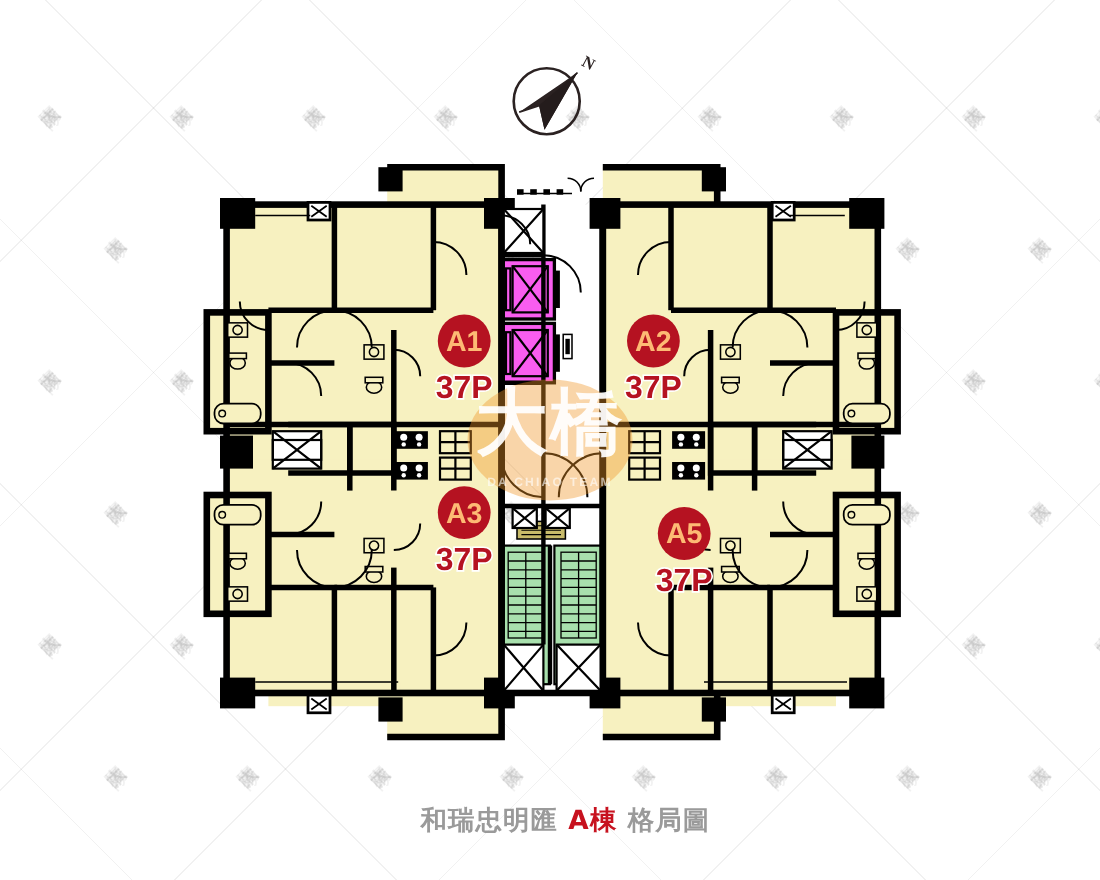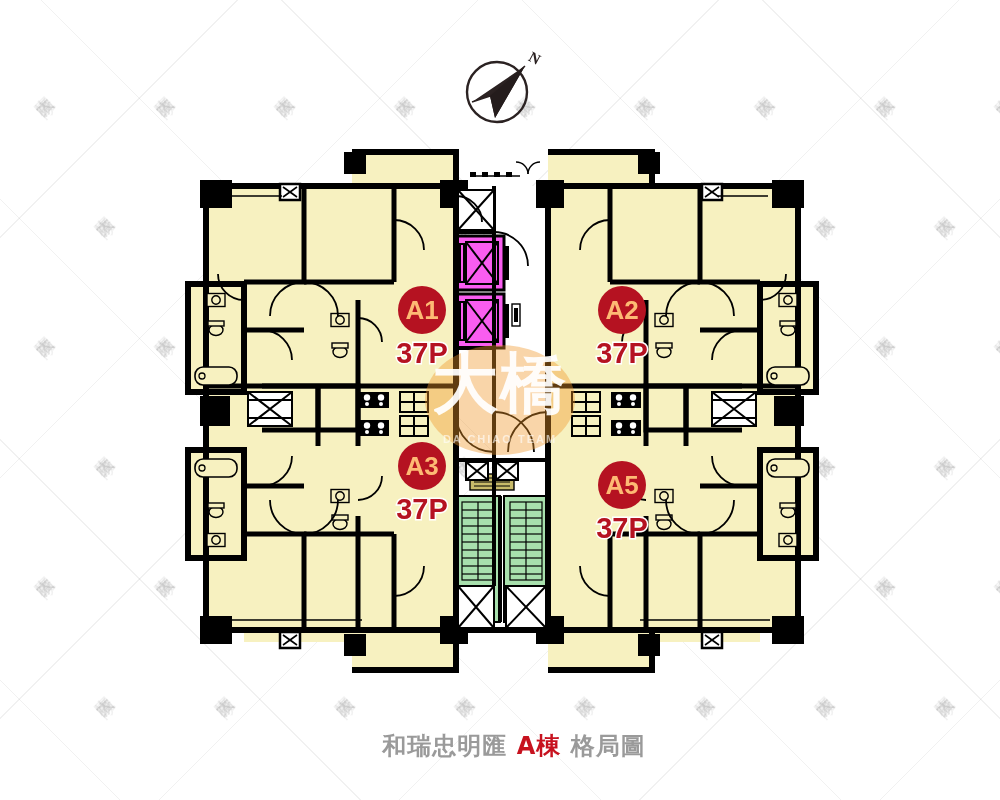--- a/index.html
+++ b/index.html
@@ -491,21 +491,21 @@
     <div class="brand-circle"></div>
     <div class="brand-chars">大橋</div>
     <div class="brand-sub">DA CHIAO TEAM</div>
   </div>
 
   <div id="units">
       <div class="unit" style="left: 376px; top: 286px;">
         <div class="circ">A1</div>
         <div class="area">37P</div>
       </div>
-      <div class="unit" style="left: 576px; top: 286px;">
+      <div class="unit" style="left: 548px; top: 286px;">
         <div class="circ">A2</div>
         <div class="area">37P</div>
       </div>
       <div class="unit" style="left: 376px; top: 442px;">
         <div class="circ">A3</div>
         <div class="area">37P</div>
       </div>
       <div class="unit" style="left: 576px; top: 461px;">
         <div class="circ">A5</div>
         <div class="area">37P</div>

